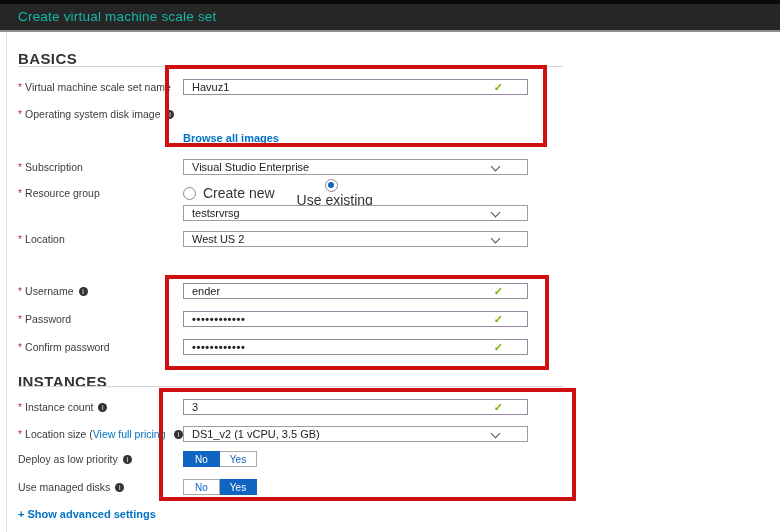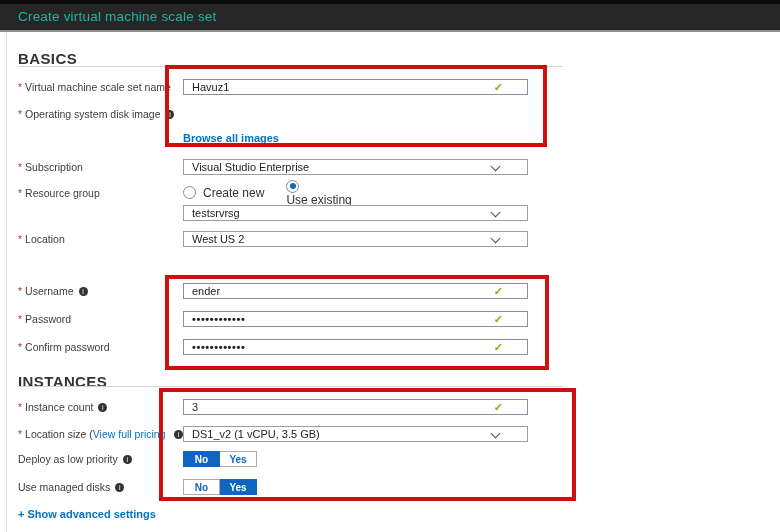--- a/index.html
+++ b/index.html
@@ -29,30 +29,30 @@
   .input.valid{border-color:#97889f;}
   .check{position:absolute;right:6px;top:1px;color:var(--valid-green);font-size:11px;
     font-weight:bold;line-height:14px;}
   .chev{position:absolute;right:10px;top:4px;width:6px;height:6px;
     border-right:1.5px solid #505050;border-bottom:1.5px solid #505050;transform:rotate(45deg);}
   .pw{font-weight:bold;font-size:11px;letter-spacing:.6px;}
 
   .section-title{font-size:15px;font-weight:bold;color:#333;letter-spacing:.4px;}
   .rule{position:absolute;left:18px;width:545px;height:1px;background:#d4d4d4;}
 
-  .radio-opt{display:flex;align-items:flex-start;font-size:12px;color:#333;}
+  .radio-opt{display:flex;align-items:center;font-size:14px;color:#333;}
   .radio{width:13px;height:13px;border:1px solid #8a8a8a;border-radius:50%;box-sizing:border-box;
     margin-right:7px;position:relative;background:#fff;flex:none;}
   .radio.on::after{content:"";position:absolute;left:2.5px;top:2.5px;width:6px;height:6px;
     border-radius:50%;background:var(--accent-blue);}
   .radio-opt + .radio-opt{margin-left:22px;flex-direction:column;}
 
   .toggle{display:flex;}
   .tbtn{width:37px;height:16px;border:1px solid #ababab;box-sizing:border-box;display:flex;
-    align-items:center;justify-content:center;font-size:10px;font-weight:bold;
+    align-items:center;justify-content:center;font-size:10px;font-weight:normal;
     color:var(--accent-blue);background:#fff;}
   .tbtn + .tbtn{border-left:none;}
   .tbtn.on{background:var(--accent-blue);color:#fff;border-color:var(--accent-blue);}
 
   a.link{color:var(--link-blue);font-size:11px;text-decoration:none;font-weight:bold;cursor:pointer;}
   a.link.inline{font-weight:normal;font-size:10.5px;}
   .clip{display:inline-block;max-width:146px;overflow:hidden;white-space:nowrap;}
 
   
   .redbox{position:absolute;border:4px solid var(--annotation-red);box-sizing:border-box;}

